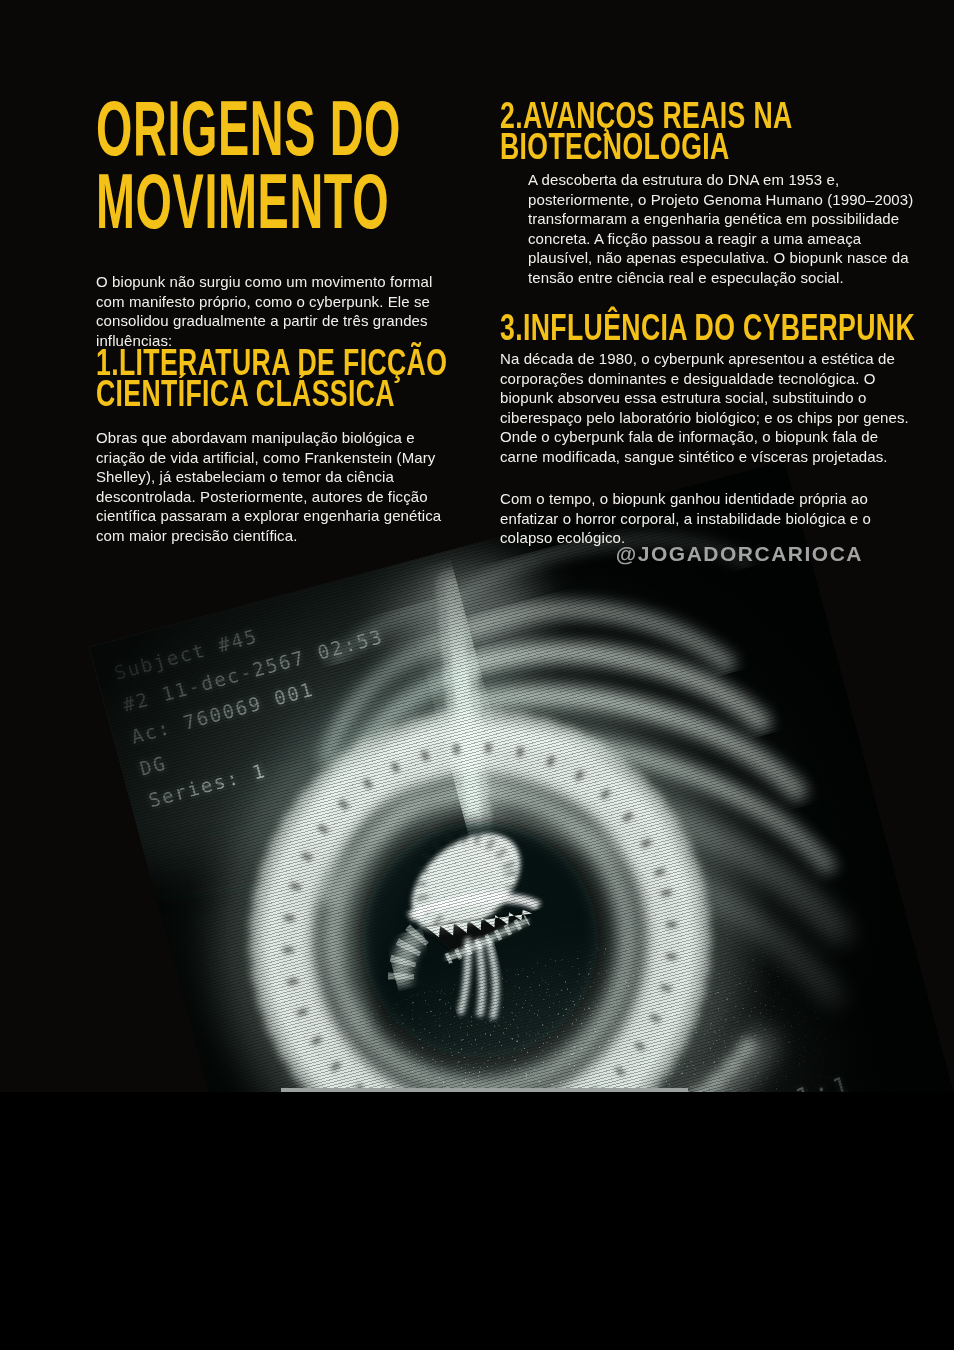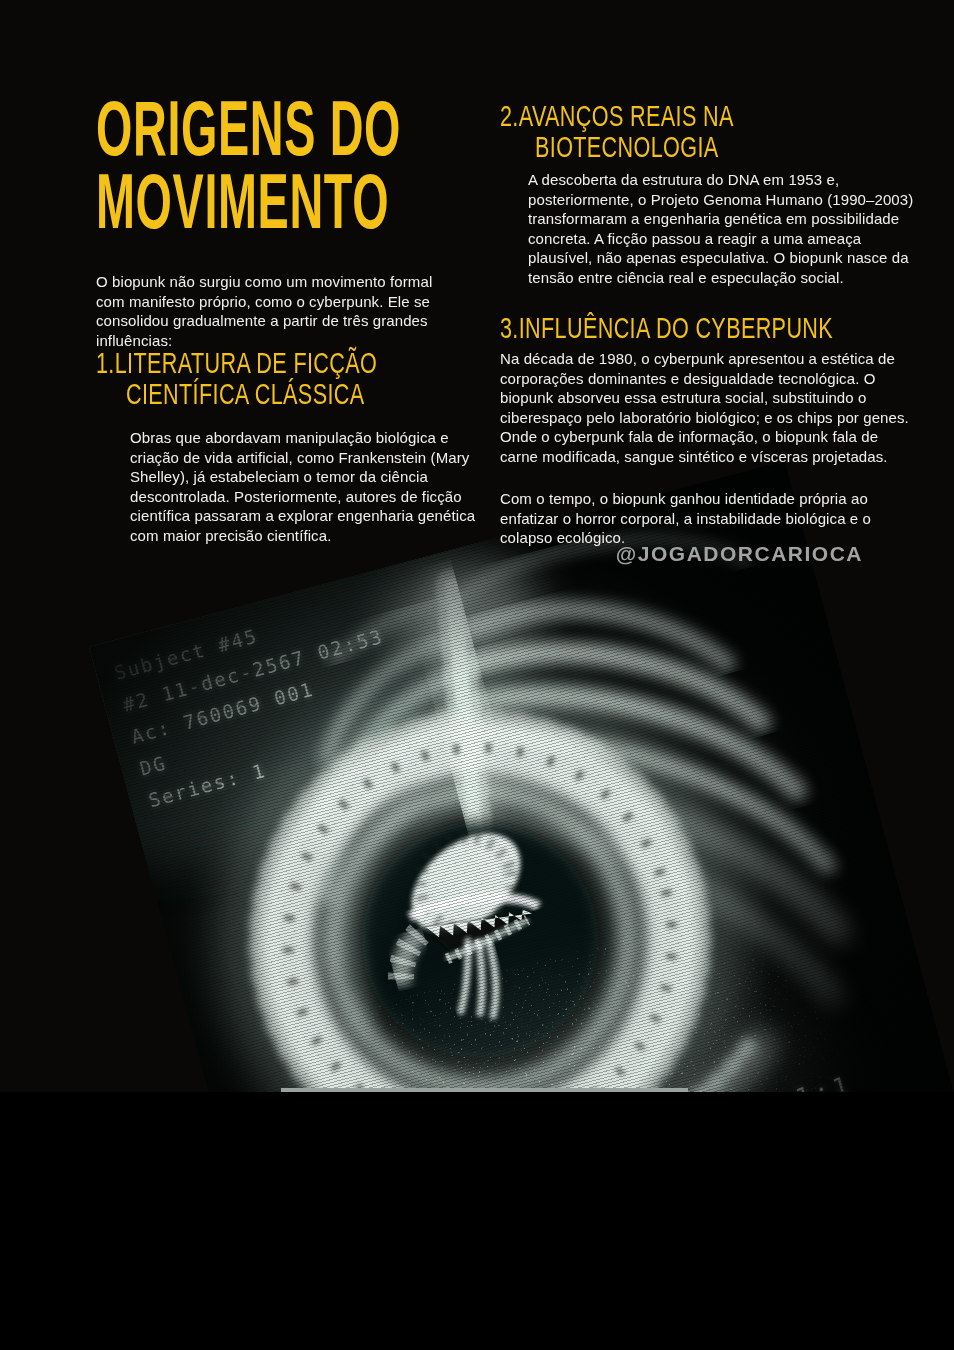--- a/index.html
+++ b/index.html
@@ -3,22 +3,22 @@
 <meta charset="utf-8">
 <style>
   html,body{margin:0;padding:0;background:#000;}
   .page{position:relative;width:954px;height:1092px;background:#0a0807;overflow:hidden;
         font-family:"Liberation Sans",sans-serif;}
   
   .title{position:absolute;left:96px;top:92px;color:var(--yellow);
          font-weight:bold;font-size:78px;line-height:73px;letter-spacing:1px;z-index:5;}
   .squeeze{display:inline-block;transform:scaleX(.60);transform-origin:left top;white-space:nowrap;}
   .squeeze-h{display:inline-block;transform:scaleX(.72);transform-origin:left top;white-space:nowrap;}
-  .sec-head{position:absolute;color:var(--yellow);font-weight:normal;font-size:30px;
-            line-height:31px;letter-spacing:.5px;z-index:5;text-align:center;}
+  .sec-head{position:absolute;color:var(--yellow);font-weight:bold;font-size:37px;
+            line-height:31px;letter-spacing:.5px;z-index:5;}
   .body-txt{position:absolute;color:#f2f0ec;font-size:15px;line-height:19.5px;
             letter-spacing:.1px;z-index:5;}
   .handle{position:absolute;top:542px;right:91px;color:#a3a3a3;font-weight:bold;
           font-size:21px;letter-spacing:1.5px;z-index:6;}
   
   .film{position:absolute;left:89px;top:647px;width:720px;height:790px;
         transform:rotate(-15deg);transform-origin:0 0;overflow:hidden;z-index:2;
         background:radial-gradient(ellipse 420px 380px at 300px 340px,#131b18 0%,#0b110f 45%,#050807 70%,#010202 100%);}
   .film svg{position:absolute;left:0;top:0;}
   .film-head{position:absolute;left:18px;top:16px;z-index:3;
@@ -172,21 +172,21 @@
     <span class="squeeze">ORIGENS DO</span><br>
     <span class="squeeze">MOVIMENTO</span>
   </div>
 
   <div class="body-txt" style="left:96px;top:272px;width:362px;">O biopunk não surgiu como um movimento formal com manifesto próprio, como o cyberpunk. Ele se consolidou gradualmente a partir de três grandes influências:</div>
 
   <div class="sec-head" style="left:96px;top:347px;">
     <span class="squeeze-h">1.LITERATURA DE FICÇÃO</span><br>
     <span class="squeeze-h">CIENTÍFICA CLÁSSICA</span>
   </div>
-  <div class="body-txt" style="left:96px;top:428px;width:350px;margin-left:34px;">Obras que abordavam manipulação biológica e criação de vida artificial, como Frankenstein (Mary Shelley), já estabeleciam o temor da ciência descontrolada. Posteriormente, autores de ficção científica passaram a explorar engenharia genética com maior precisão científica.</div>
+  <div class="body-txt" style="left:96px;top:428px;width:350px;">Obras que abordavam manipulação biológica e criação de vida artificial, como Frankenstein (Mary Shelley), já estabeleciam o temor da ciência descontrolada. Posteriormente, autores de ficção científica passaram a explorar engenharia genética com maior precisão científica.</div>
 
   <div class="sec-head" style="left:500px;top:100px;">
     <span class="squeeze-h">2.AVANÇOS REAIS NA</span><br>
     <span class="squeeze-h">BIOTECNOLOGIA</span>
   </div>
   <div class="body-txt" style="left:500px;top:170px;width:400px;margin-left:28px;">A descoberta da estrutura do DNA em 1953 e, posteriormente, o Projeto Genoma Humano (1990–2003) transformaram a engenharia genética em possibilidade concreta. A ficção passou a reagir a uma ameaça plausível, não apenas especulativa. O biopunk nasce da tensão entre ciência real e especulação social.</div>
 
   <div class="sec-head" style="left:500px;top:300px;margin-top:12px;">
     <span class="squeeze-h">3.INFLUÊNCIA DO CYBERPUNK</span>
   </div>

